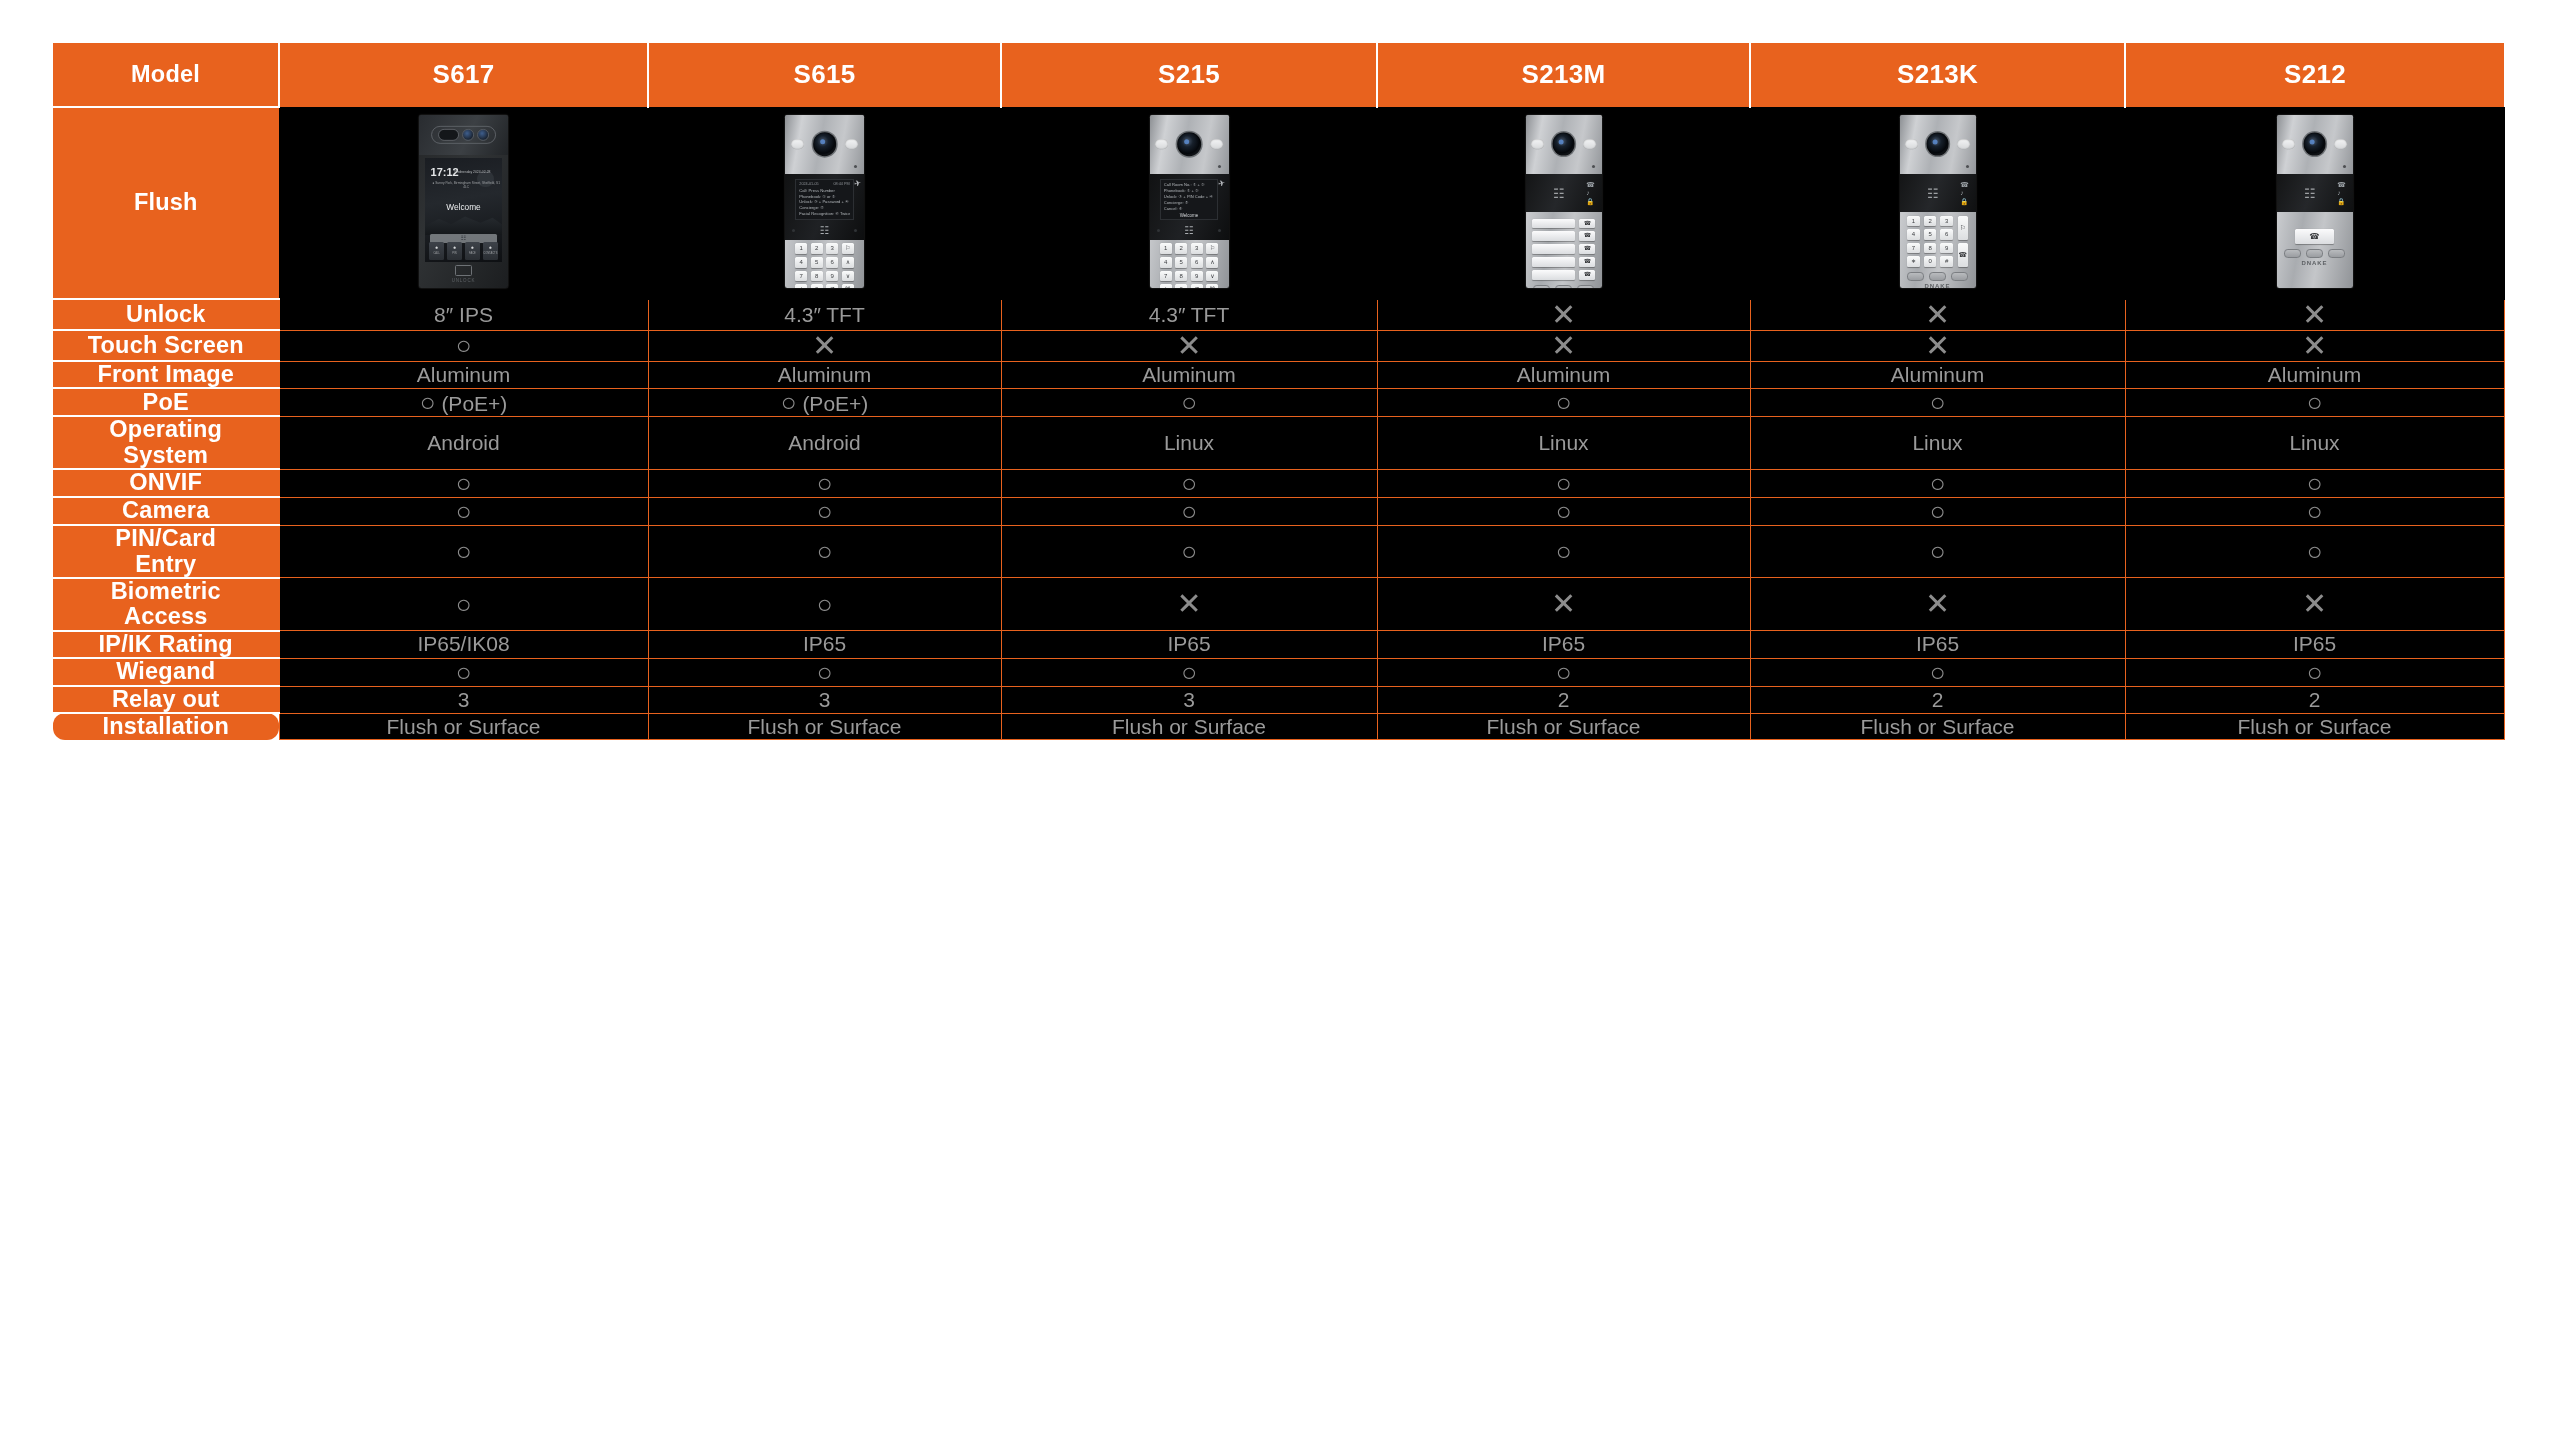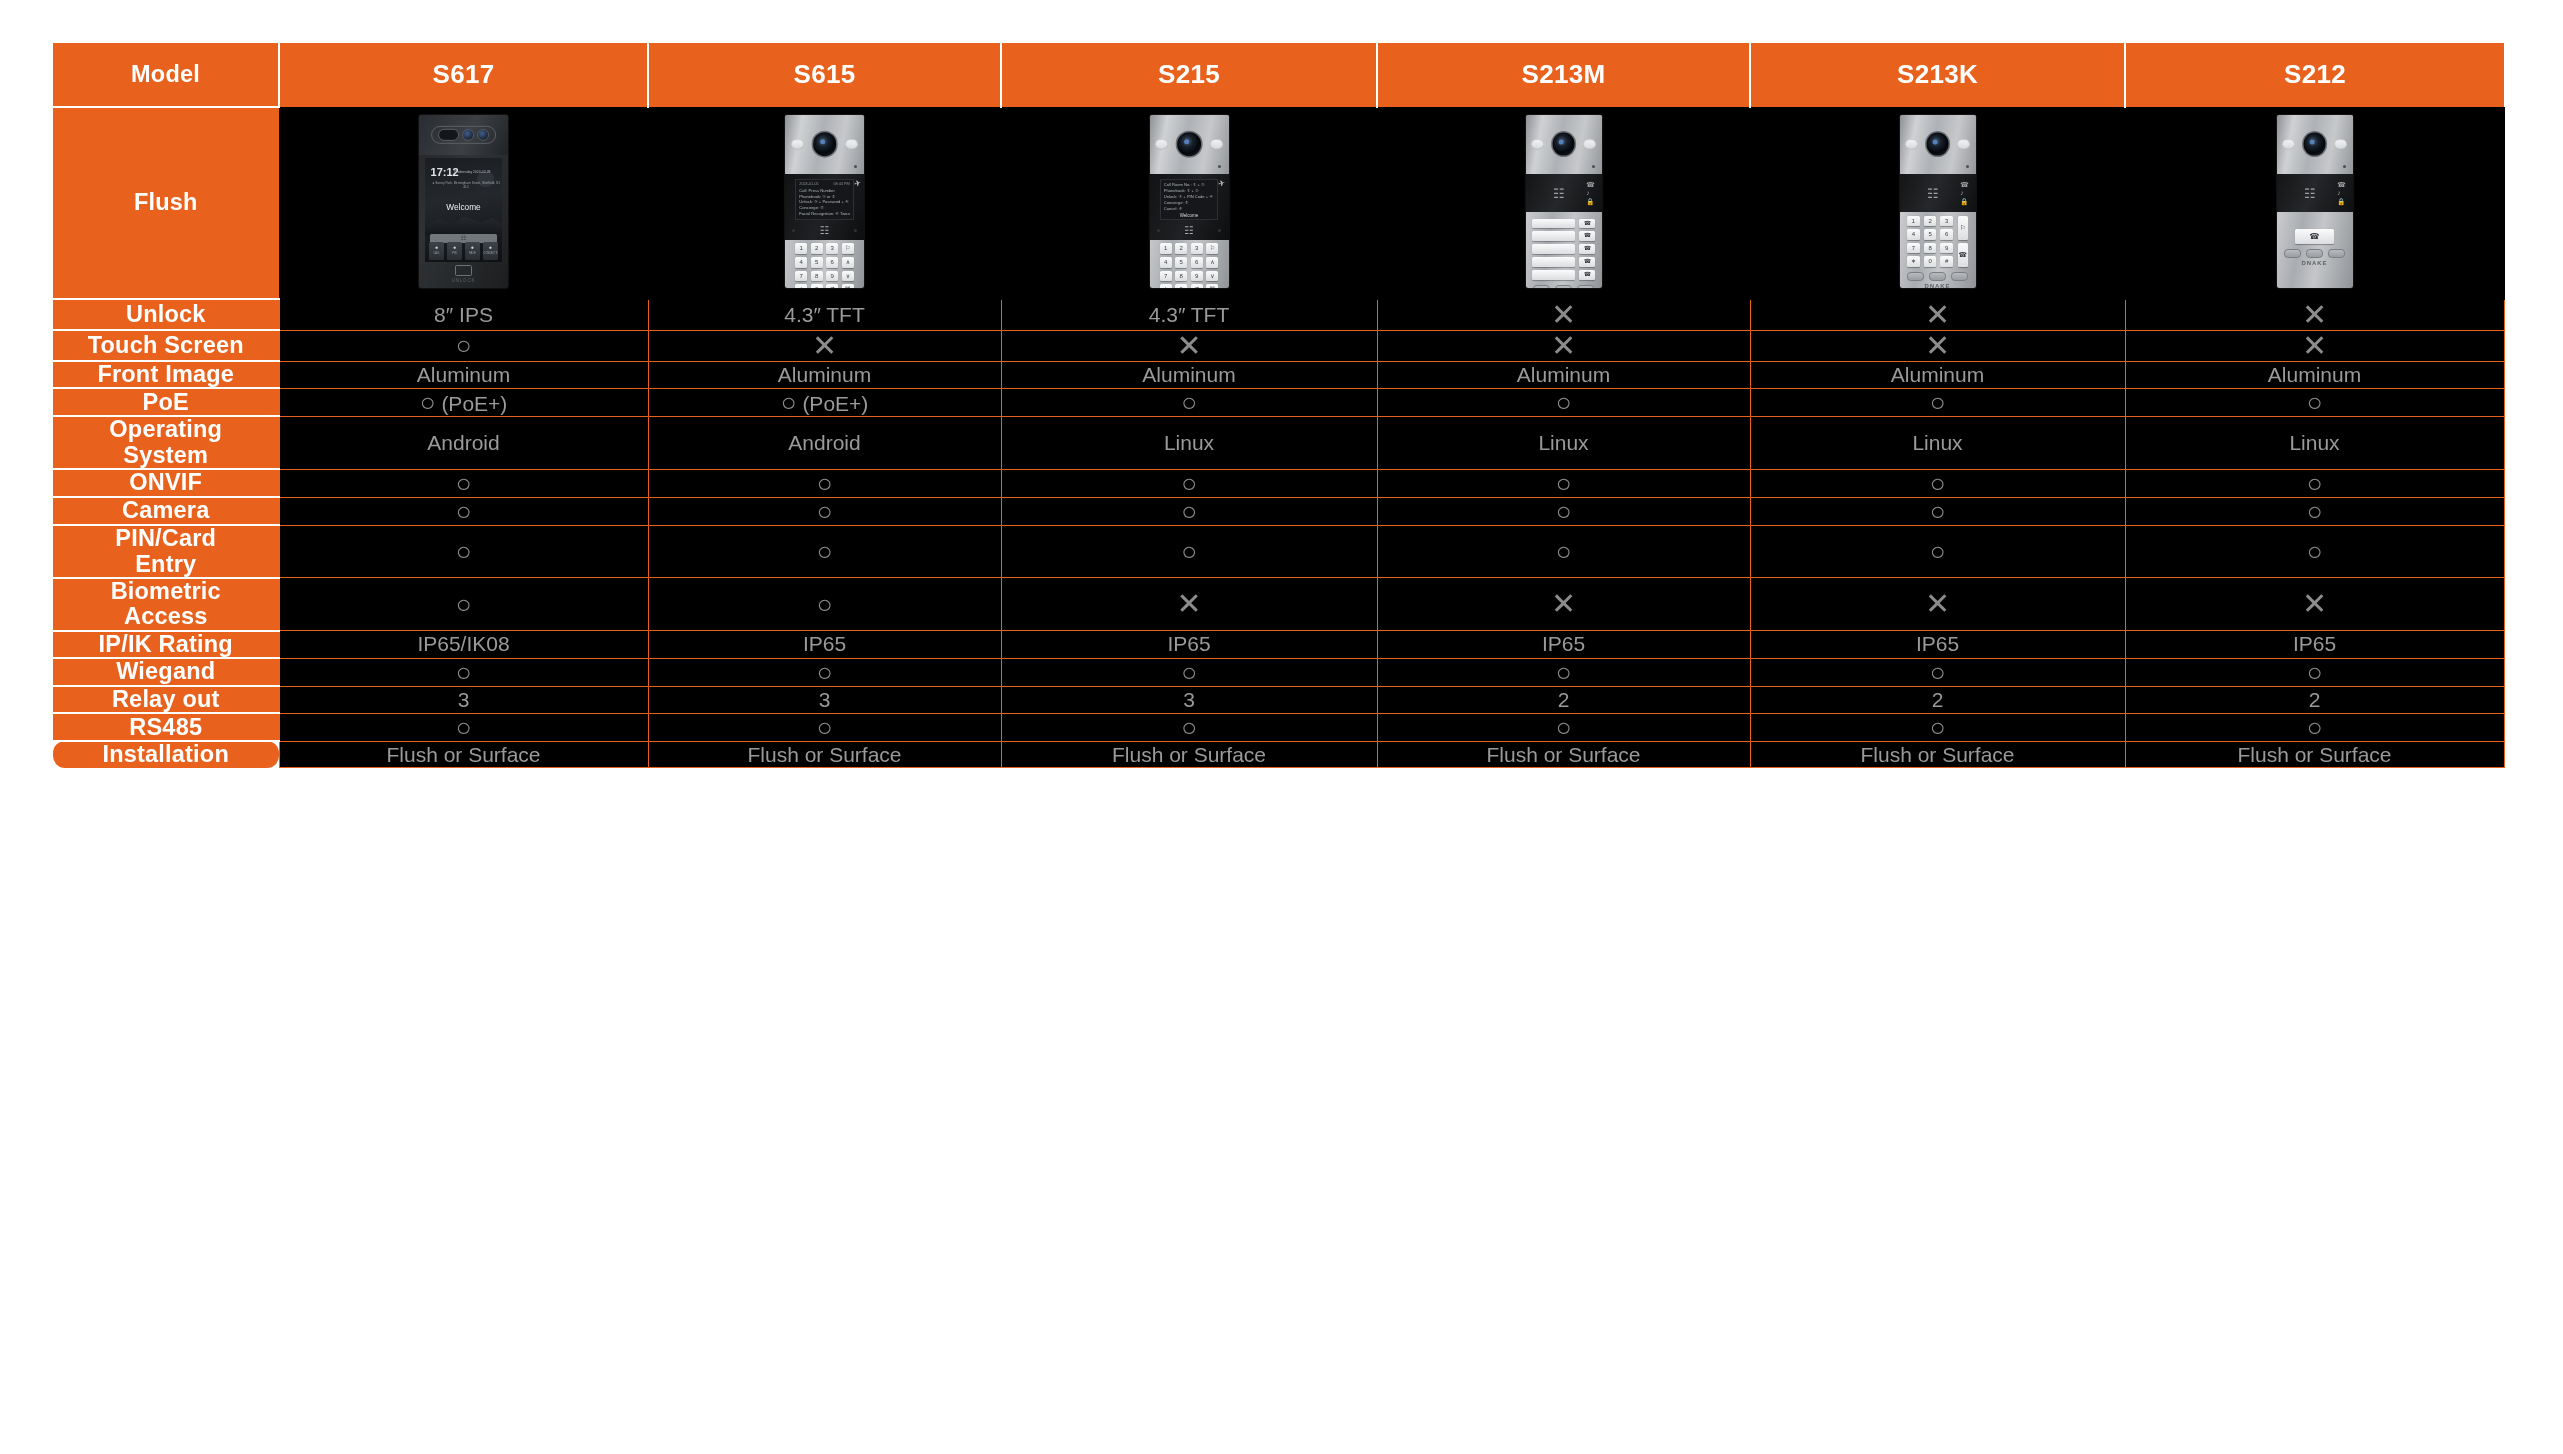--- a/index.html
+++ b/index.html
@@ -876,29 +876,20 @@
         <tr style="">
           <td class="labelcell">Relay out</td>
           <td class="datacell"><span>3</span></td>
           <td class="datacell"><span>3</span></td>
           <td class="datacell"><span>3</span></td>
           <td class="datacell"><span>2</span></td>
           <td class="datacell"><span>2</span></td>
           <td class="datacell"><span>2</span></td>
         </tr>
         <tr style="">
-          <td class="labelcell">RS485</td>
-          <td class="datacell"><span class="mark">○</span></td>
-          <td class="datacell"><span class="mark">○</span></td>
-          <td class="datacell"><span class="mark">○</span></td>
-          <td class="datacell"><span class="mark">○</span></td>
-          <td class="datacell"><span class="mark">○</span></td>
-          <td class="datacell"><span class="mark">○</span></td>
-        </tr>
-        <tr style="">
           <td class="labelcell last">Installation</td>
           <td class="datacell"><span>Flush or Surface</span></td>
           <td class="datacell"><span>Flush or Surface</span></td>
           <td class="datacell"><span>Flush or Surface</span></td>
           <td class="datacell"><span>Flush or Surface</span></td>
           <td class="datacell"><span>Flush or Surface</span></td>
           <td class="datacell"><span>Flush or Surface</span></td>
         </tr>
       </tbody>
   </table>

